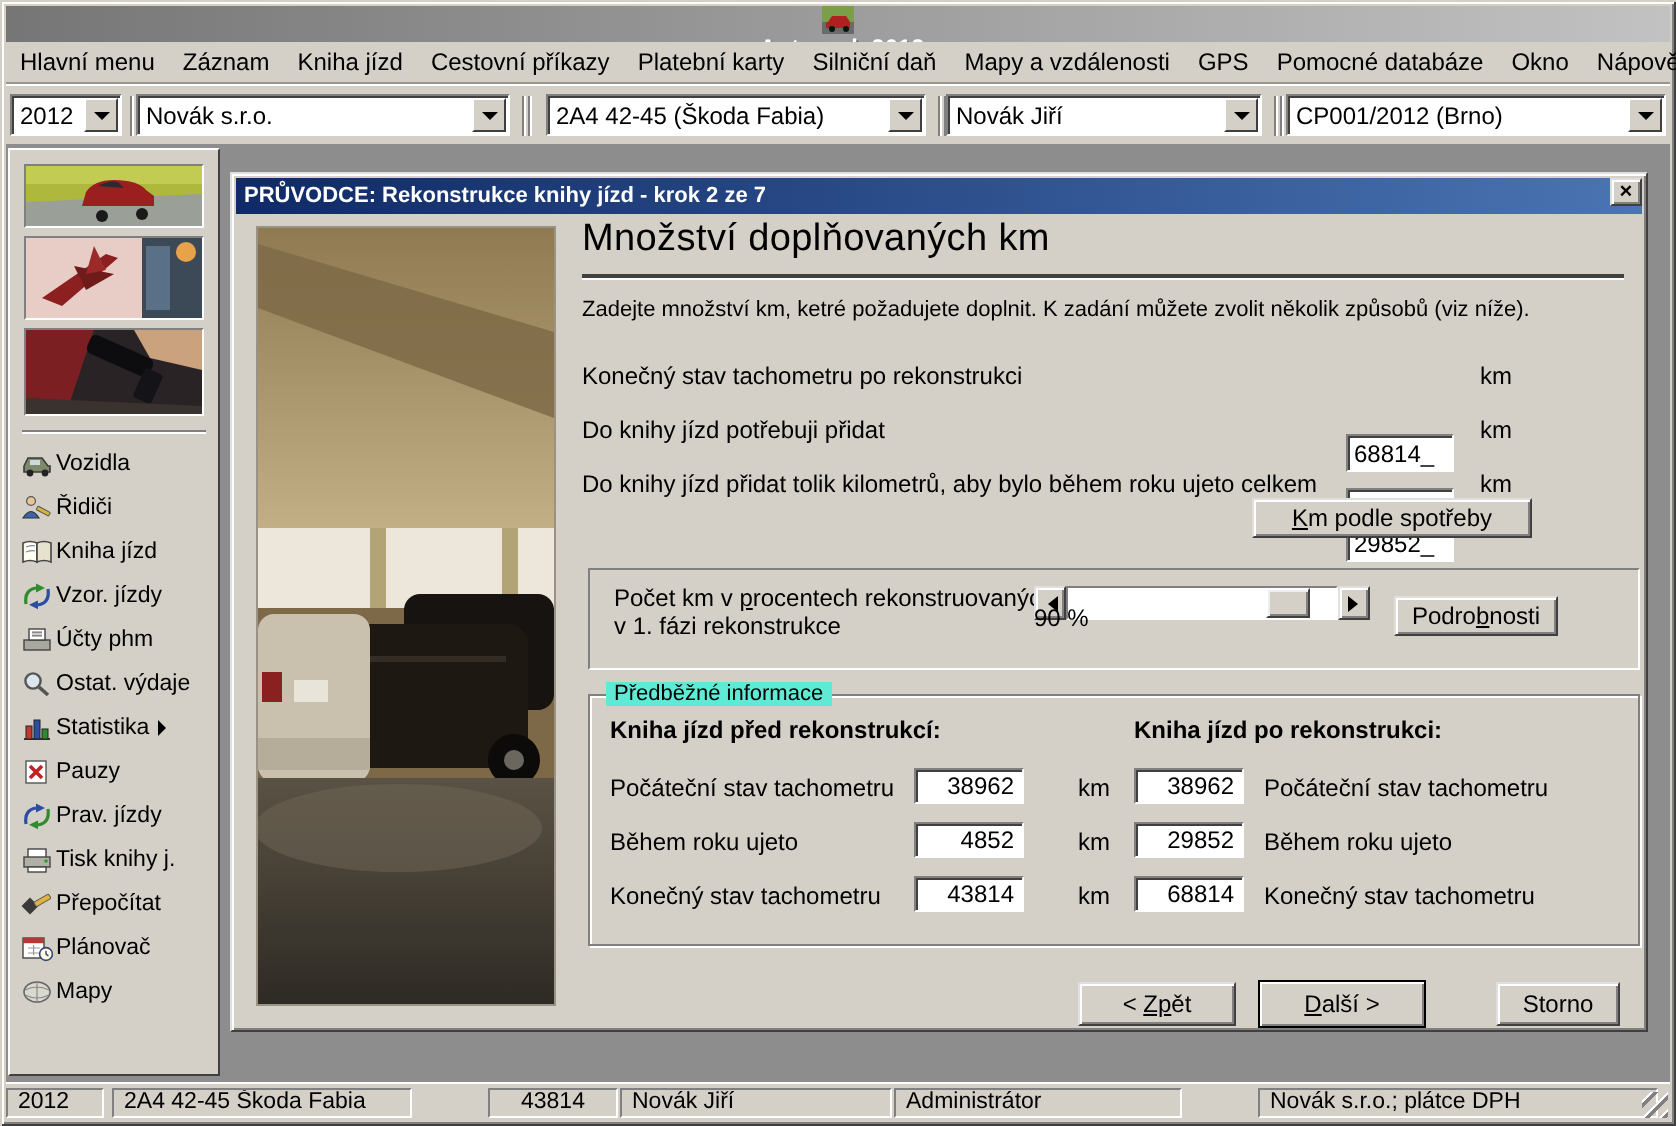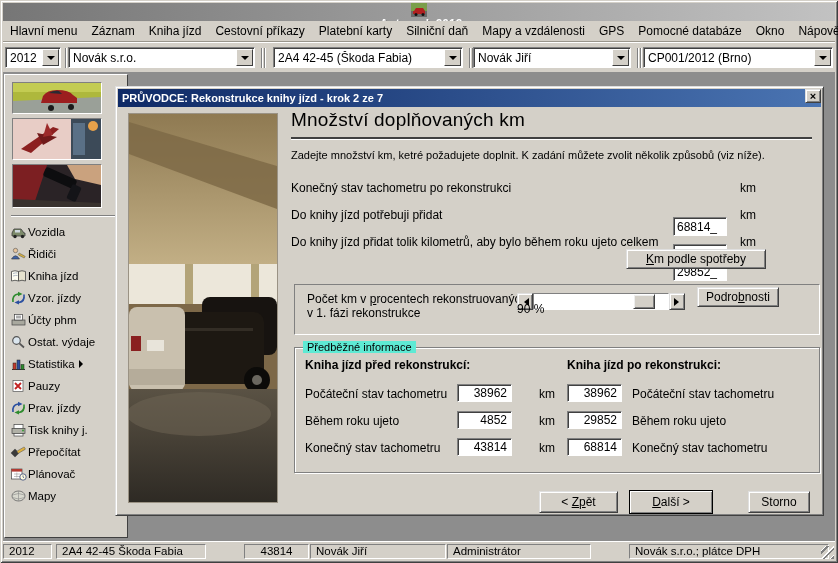--- a/index.html
+++ b/index.html
@@ -30,21 +30,21 @@
   
   .toolbar{left:3px;top:42px;right:3px;height:30px;background:#d4d0c8;border-top:1px solid #fff;}
   .combo{top:4px;height:21px;background:#fff;border:1px solid;border-color:#808080 #fff #fff #808080;box-shadow:inset 1px 1px 0 #404040;}
   .combo .val{position:absolute;left:4px;top:3px;white-space:nowrap;overflow:hidden;right:19px;}
   .combo .drop{position:absolute;right:1px;top:1px;bottom:1px;width:17px;background:#d4d0c8;border:1px solid;border-color:#fff #404040 #404040 #fff;display:flex;align-items:center;justify-content:center;}
   .arr-down{width:0;height:0;border:4px solid transparent;border-top:4px solid #000;margin-top:4px;}
   .tb-sep{top:5px;width:5px;height:20px;background:linear-gradient(90deg,#808080 0,#808080 1px,#fff 1px,#fff 2px,#d4d0c8 2px,#d4d0c8 3px,#808080 3px,#808080 4px,#fff 4px,#fff 5px);}
   
   .client{left:3px;top:72px;right:3px;bottom:22px;background:#8d8d8d;}
   
-  .sidebar{left:1px;top:2px;width:124px;bottom:3px;background:#d4d0c8;border:1px solid;border-color:#fff #404040 #404040 #fff;padding-left:28px;}
+  .sidebar{left:1px;top:2px;width:106px;bottom:3px;background:#d4d0c8;border:1px solid;border-color:#fff #404040 #404040 #fff;padding-left:28px;}
   .thumb{left:7px;width:90px;border:1px solid;border-color:#808080 #fff #fff #808080;overflow:hidden;}
   .thumb svg{display:block;}
   .sep-h{left:6px;right:6px;height:2px;border-top:1px solid #808080;border-bottom:1px solid #fff;}
   .nav{left:4px;right:1px;top:146px;}
   .nav-item{height:22px;display:flex;align-items:center;}
   .nav-icon{width:19px;flex:0 0 19px;display:flex;justify-content:center;}
   .nav-label{font-size:11.5px;white-space:nowrap;}
   .submenu-arrow{width:0;height:0;border-left:4px solid #000;border-top:4px solid transparent;border-bottom:4px solid transparent;margin-left:4px;}
   
   .dialog{left:112px;top:14px;width:709px;height:430px;background:#d4d0c8;border:1px solid;border-color:#dfdfdf #404040 #404040 #dfdfdf;box-shadow:inset 1px 1px 0 #fff,inset -1px -1px 0 #808080;}
@@ -60,21 +60,21 @@
   .km-btn{left:510px;top:162px;width:140px;height:20px;}
   .slider-panel{left:178px;top:197px;width:526px;height:51px;border:1px solid;border-color:#808080 #fff #fff #808080;}
   .sp-label{left:12px;top:7px;line-height:14px;white-space:nowrap;}
   .scrollbar{left:222px;top:8px;width:168px;height:17px;display:flex;}
   .sb-btn{width:16px;flex:0 0 16px;position:relative;display:flex;align-items:center;justify-content:center;}
   .arr-left{width:0;height:0;border:4px solid transparent;border-right:5px solid #000;margin-right:2px;}
   .arr-right{width:0;height:0;border:4px solid transparent;border-left:5px solid #000;margin-left:2px;}
   .sb-track{flex:1;position:relative;background:#fff;border:1px solid;border-color:#808080 #fff #fff #808080;}
   .sb-thumb{position:absolute;left:99px;top:0;bottom:0;width:22px;background:#d4d0c8;border:1px solid;border-color:#fff #404040 #404040 #fff;box-shadow:inset 1px 1px 0 #eee,inset -1px -1px 0 #808080;}
   .sb-val{left:222px;top:17px;width:168px;text-align:left;}
-  .details-btn{left:402px;top:2px;width:82px;height:20px;}
+  .details-btn{left:402px;top:13px;width:82px;height:20px;}
   
   .groupbox{left:178px;top:260px;width:526px;height:126px;border:1px solid #808080;box-shadow:inset 1px 1px 0 #fff,1px 1px 0 #fff;}
   .legend{position:absolute;top:-7px;left:8px;background:#5eead4;padding:0 4px;font-size:11px;}
   .g-header{font-weight:bold;white-space:nowrap;}
   .g-label{white-space:nowrap;}
   .g-field{width:55px;height:18px;background:#fff;border:1px solid;border-color:#808080 #fff #fff #808080;box-shadow:inset 1px 1px 0 #404040;text-align:right;padding:1px 4px 0 0;}
   
   .btn-default{border:1px solid #000;box-shadow:inset 1px 1px 0 #fff,inset -1px -1px 0 #808080,inset 2px 2px 0 #d4d0c8;}
   
   .statusbar{left:3px;right:3px;bottom:3px;height:19px;background:#d4d0c8;border-top:1px solid #fff;}

